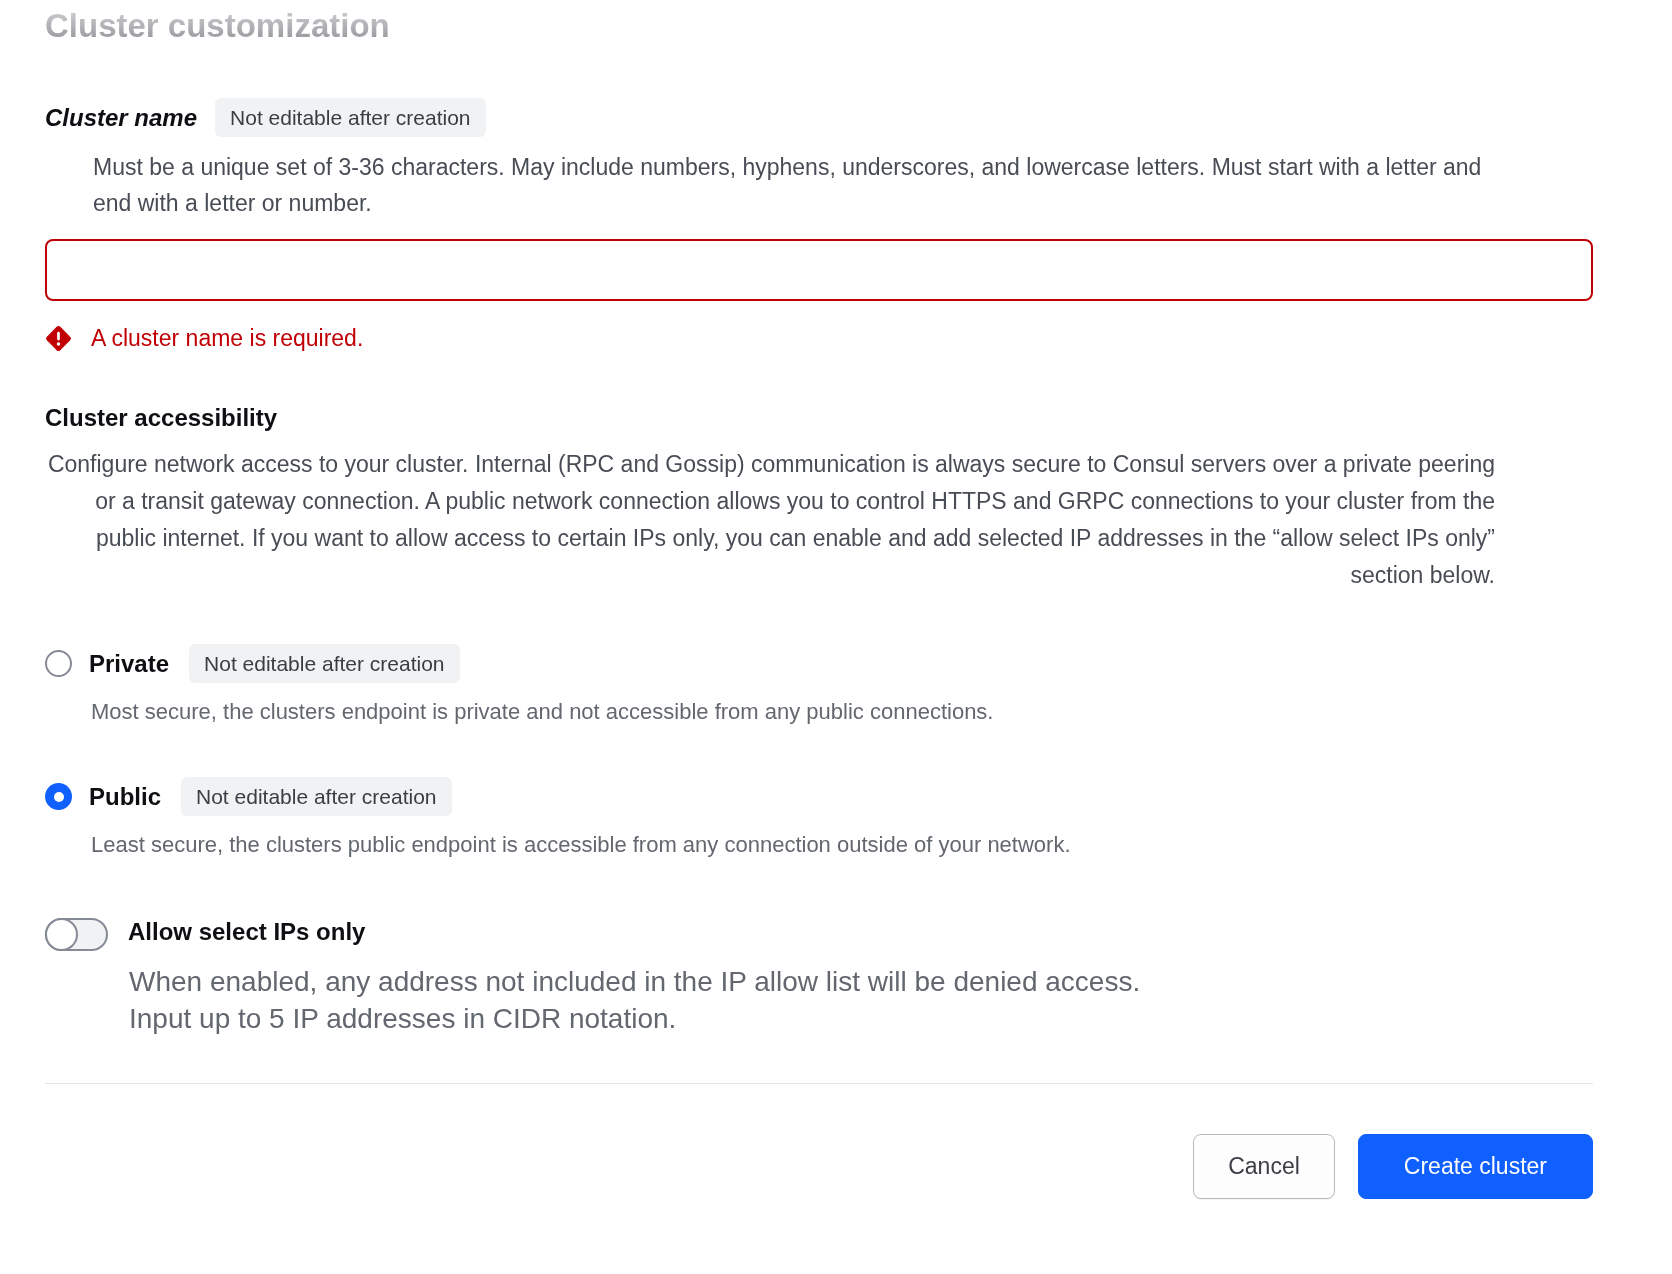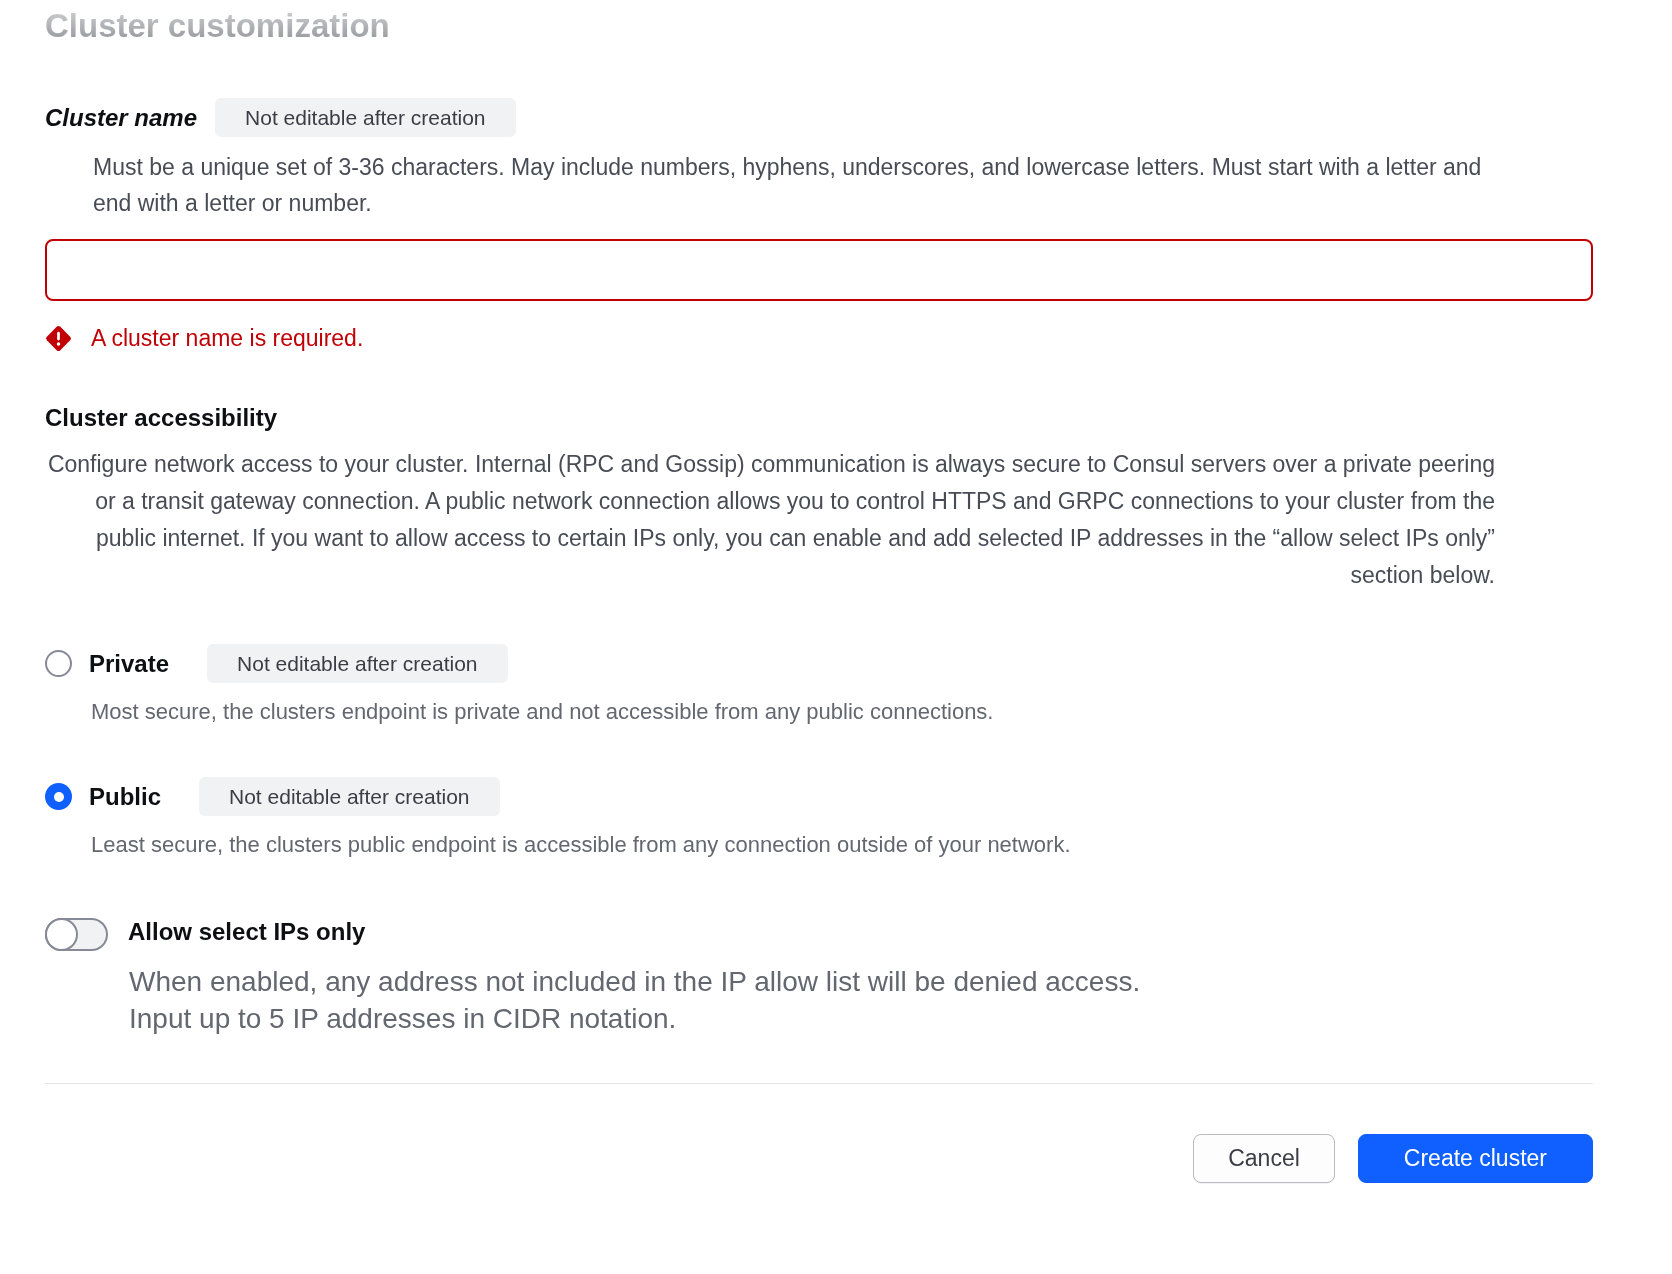--- a/index.html
+++ b/index.html
@@ -35,21 +35,21 @@
     display:flex;align-items:center;gap:18px;
   }
   .field-label{
     font-size:24px;font-weight:700;color:var(--text-strong);font-style:italic;
   }
   .badge{
     display:inline-block;
     background:var(--badge-bg);
     color:#3b3d45;
     font-size:21px;line-height:21px;
-    padding:9px 30px;
+    padding:9px 15px;
     border-radius:6px;
     white-space:nowrap;
   }
   .help-text{
     margin-top:12px;
     font-size:23px;line-height:36px;
     color:var(--text-body);
     max-width:1475px;
     margin-left:48px;
   }
@@ -97,21 +97,21 @@
   .radio.checked{
     border:none;background:var(--blue);position:relative;
   }
   .radio.checked::after{
     content:"";position:absolute;top:50%;left:50%;
     width:10px;height:10px;border-radius:50%;background:#fff;
     transform:translate(-50%,-50%);
   }
   .option-label{
     font-size:24px;font-weight:700;color:var(--text-strong);
-    margin-right:21px;
+    margin-right:3px;
   }
   .option-desc{
     margin:12px 0 0 46px;
     font-size:22px;line-height:34px;
     color:var(--text-faint);
     max-width:1400px;
   }
   .toggle-row{
     margin-top:56px;
     display:flex;gap:20px;
@@ -143,21 +143,21 @@
   }
   .footer{
     margin-top:50px;
     width:1548px;
     display:flex;justify-content:flex-end;align-items:center;gap:23px;
   }
   .btn{
     font-family:"Liberation Sans", sans-serif;
     font-size:23px;line-height:1;
     border-radius:8px;
-    height:49px;
+    height:65px;
     display:inline-flex;align-items:center;justify-content:center;
     cursor:pointer;
   }
   .btn-secondary{
     background:#fdfdfe;
     border:1px solid #b6b9c1;
     color:#3b3d45;
     padding:0 34px;
     box-shadow:0 1px 1px rgba(0,0,0,0.05);
   }

